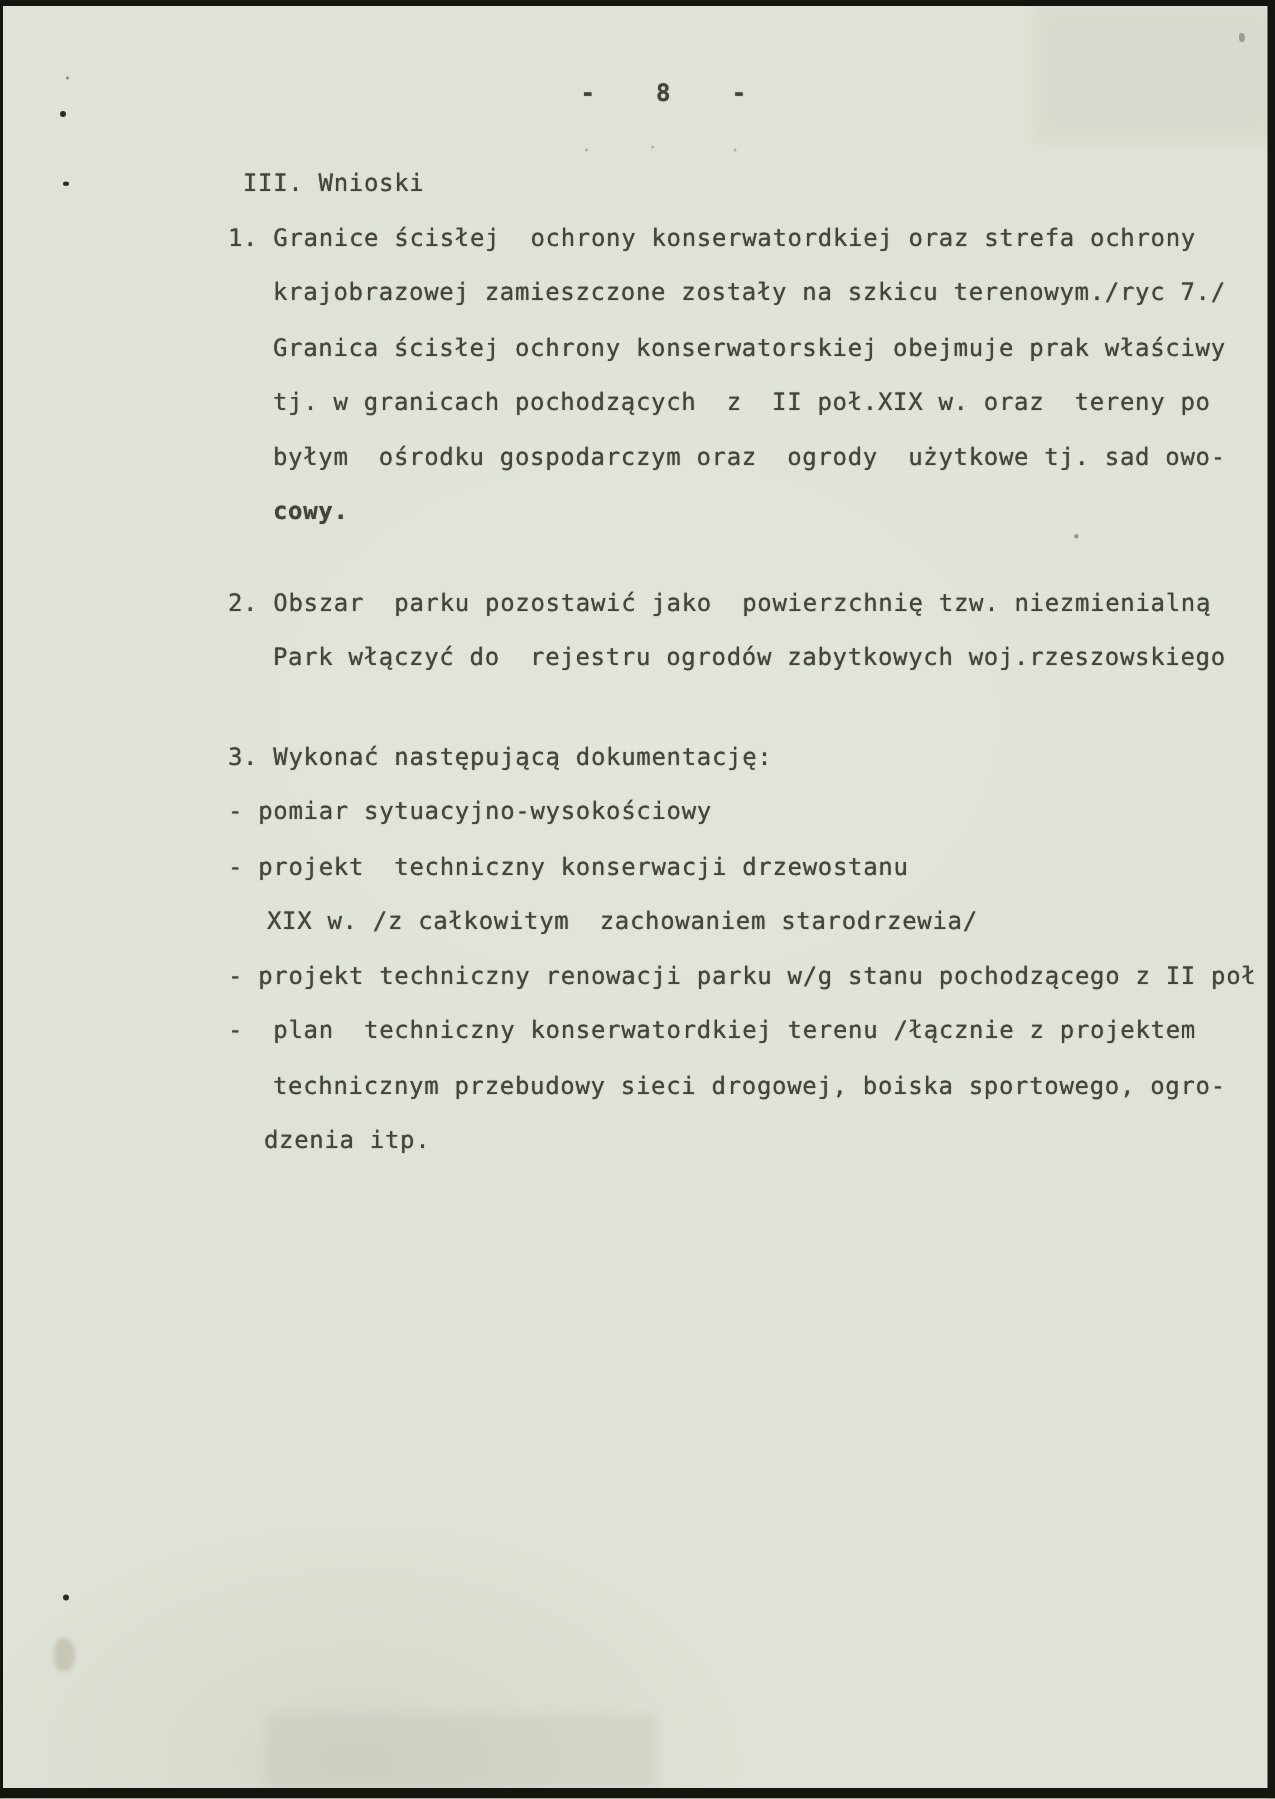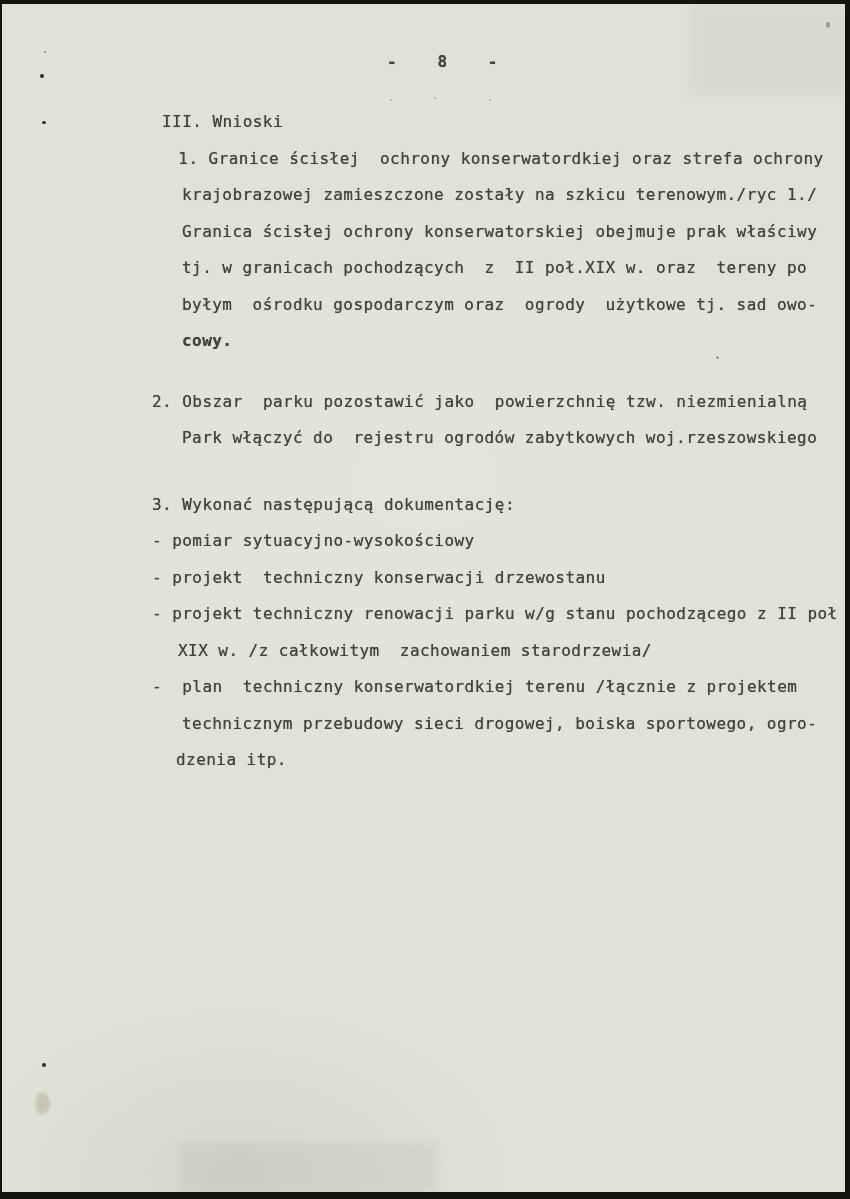--- a/index.html
+++ b/index.html
@@ -86,33 +86,33 @@
 <div class="page">
 
   <div class="shadow-bottom"></div>
   <div class="shadow-top"></div>
 
   <div class="page-number typed">-    8    -</div>
 
   <div class="doc-body">
     <div class="heading typed">III. Wnioski</div>
     <div id="lines">
-        <div class="line typed" style="padding-left: 0px; text-align: center;">1. Granice ścisłej  ochrony konserwatordkiej oraz strefa ochrony</div>
-        <div class="line typed" style="padding-left: 30px;">krajobrazowej zamieszczone zostały na szkicu terenowym./ryc 1./</div>
+        <div class="line typed" style="padding-left: 0px;">1. Granice ścisłej  ochrony konserwatordkiej oraz strefa ochrony</div>
+        <div class="line typed" style="padding-left: 30px;">krajobrazowej zamieszczone zostały na szkicu terenowym./ryc 7./</div>
         <div class="line typed" style="padding-left: 30px;">Granica ścisłej ochrony konserwatorskiej obejmuje prak właściwy</div>
         <div class="line typed" style="padding-left: 30px;">tj. w granicach pochodzących  z  II poł.XIX w. oraz  tereny po</div>
         <div class="line typed" style="padding-left: 30px;">byłym  ośrodku gospodarczym oraz  ogrody  użytkowe tj. sad owo-</div>
         <div class="line typed" style="padding-left: 30px; font-weight: bold;">cowy.</div>
         <div class="line typed" style="padding-left: 0px; margin-top: 24px;">2. Obszar  parku pozostawić jako  powierzchnię tzw. niezmienialną</div>
         <div class="line typed" style="padding-left: 30px;">Park włączyć do  rejestru ogrodów zabytkowych woj.rzeszowskiego</div>
         <div class="line typed" style="padding-left: 0px; margin-top: 30px;">3. Wykonać następującą dokumentację:</div>
         <div class="line typed" style="padding-left: 0px;">- pomiar sytuacyjno-wysokościowy</div>
         <div class="line typed" style="padding-left: 0px;">- projekt  techniczny konserwacji drzewostanu</div>
+        <div class="line typed" style="padding-left: 26px;">XIX w. /z całkowitym  zachowaniem starodrzewia/</div>
         <div class="line typed" style="padding-left: 0px;">- projekt techniczny renowacji parku w/g stanu pochodzącego z II poł</div>
-        <div class="line typed" style="padding-left: 26px;">XIX w. /z całkowitym  zachowaniem starodrzewia/</div>
         <div class="line typed" style="padding-left: 0px;">-  plan  techniczny konserwatordkiej terenu /łącznie z projektem</div>
         <div class="line typed" style="padding-left: 30px;">technicznym przebudowy sieci drogowej, boiska sportowego, ogro-</div>
         <div class="line typed" style="padding-left: 24px;">dzenia itp.</div>
       </div>
   </div>
 
   <div class="speck speck-a"></div>
   <div class="speck speck-b"></div>
   <div class="speck speck-c"></div>
   <div class="speck speck-d"></div>

